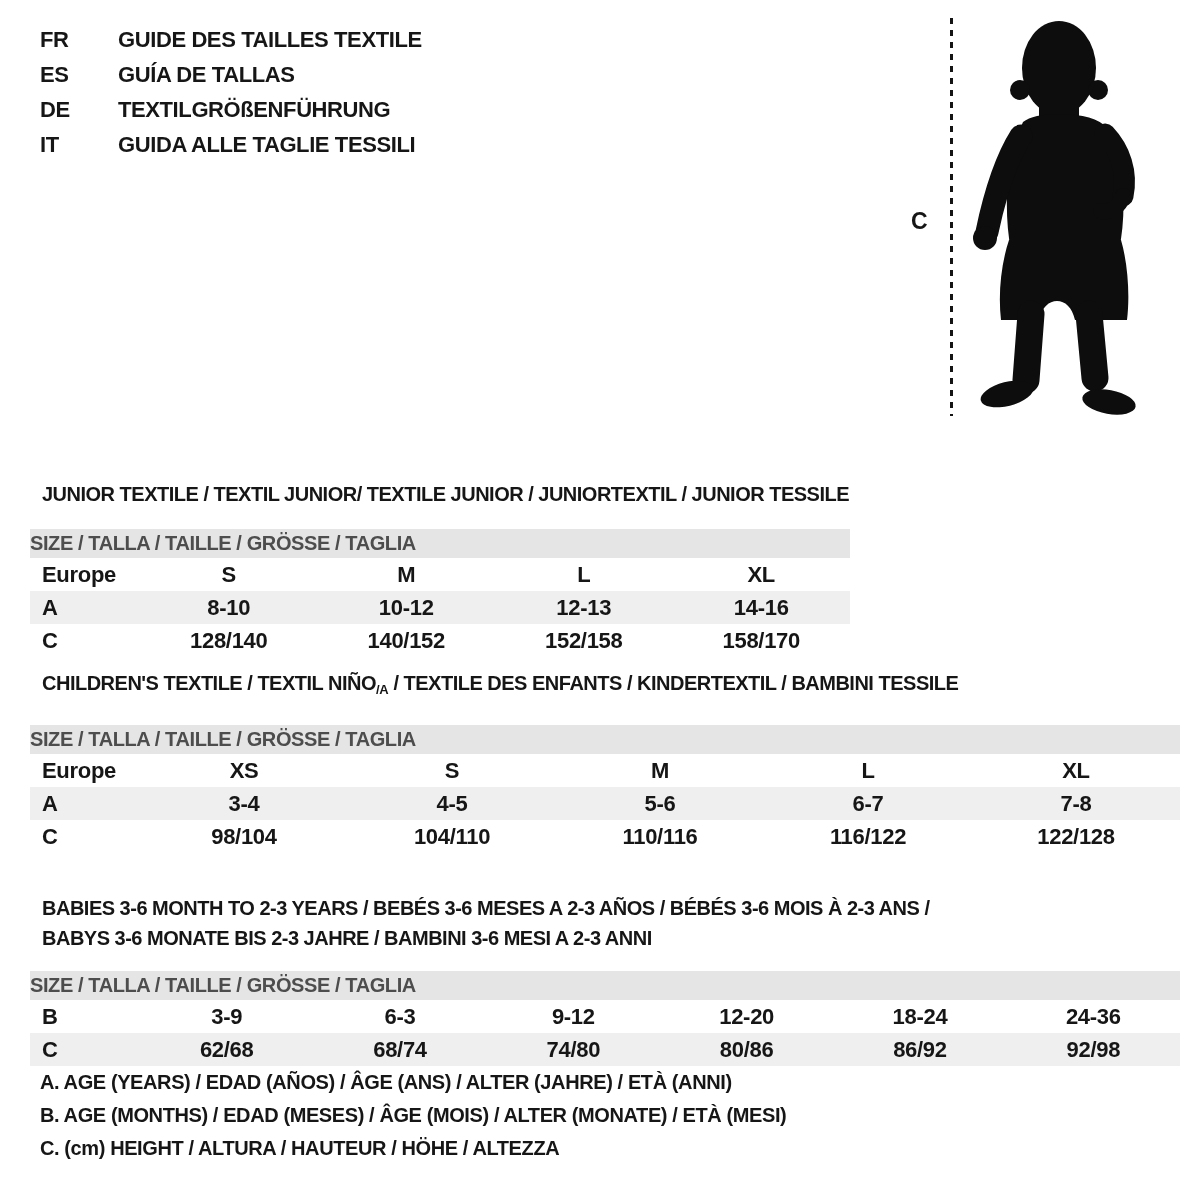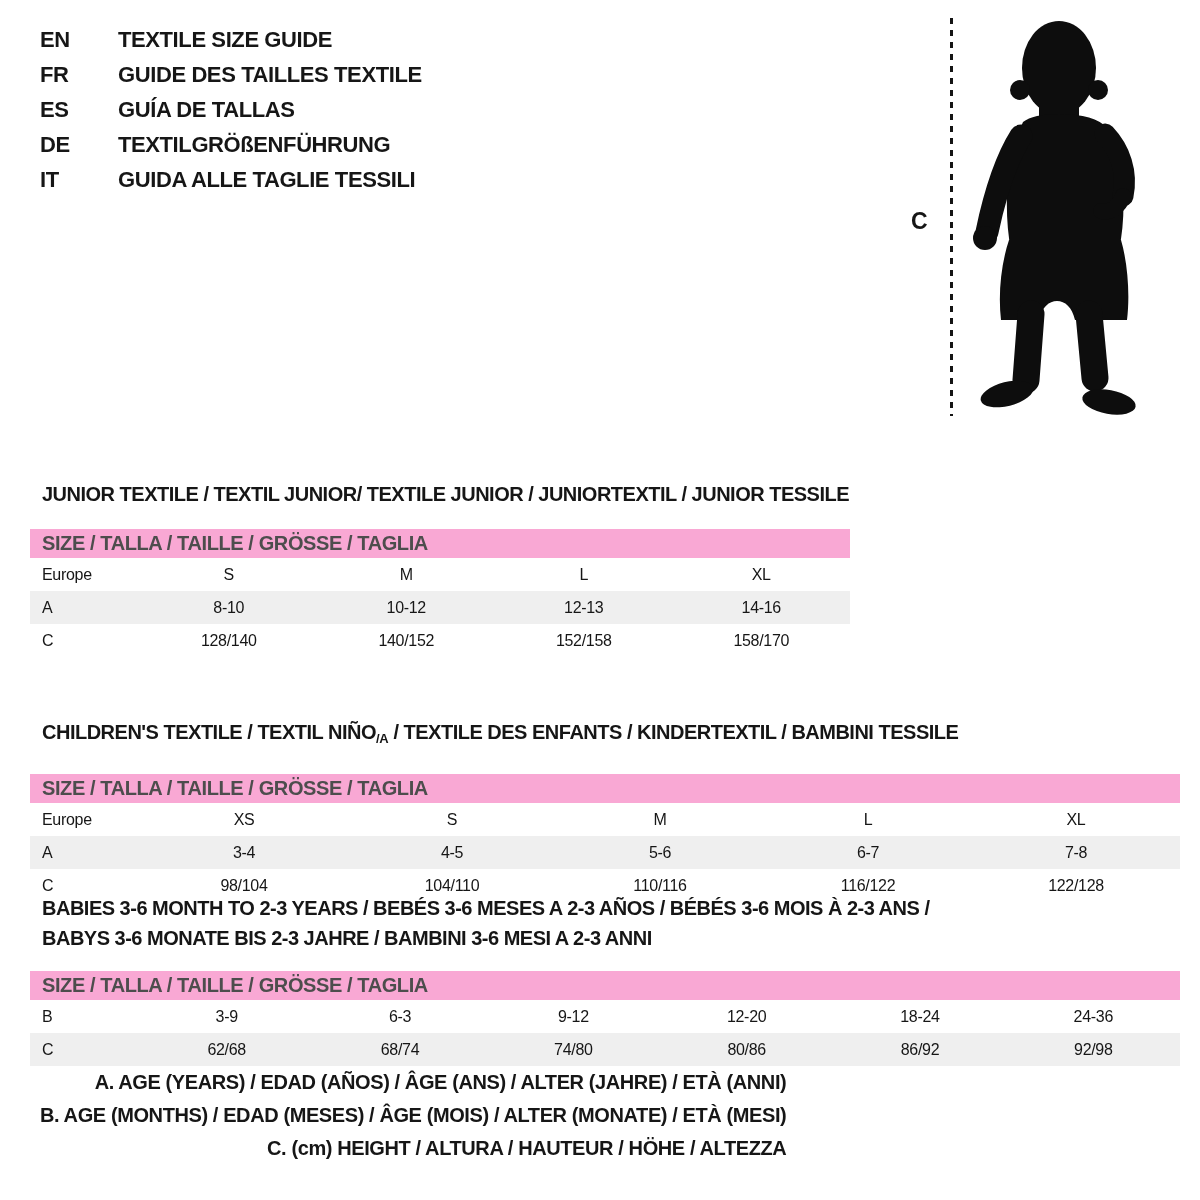--- a/index.html
+++ b/index.html
@@ -19,50 +19,46 @@
   
   .figure { position: absolute; left: 905px; top: 10px; width: 255px; height: 415px; }
   .dash-line { position: absolute; left: 45px; top: 8px; width: 3px; height: 398px;
     background: repeating-linear-gradient(to bottom, #141414 0 6px, transparent 6px 12px); }
   .figure-c { position: absolute; left: 6px; top: 198px; font-size: 23px; font-weight: 700; }
   .figure svg { position: absolute; left: 58px; top: 2px; }
 
   
   .sec { position: absolute; left: 30px; margin-top: 48px; }
   .sec-0 { top: 435px; width: 820px; }
-  .sec-1 { top: 673px; width: 1150px; }
+  .sec-1 { top: 624px; width: 1150px; }
   .sec-2 { top: 845px; width: 1150px; }
   .sec h2 { margin: 0 0 24px 12px; font-size: 20px; line-height: 22px; font-weight: 700; letter-spacing: -0.5px; white-space: nowrap; }
   .sec-2 h2 { margin-bottom: 18px; }
   .title-line { display: block; line-height: 30px; }
   .title-sub { font-size: 13px; vertical-align: -4px; letter-spacing: -0.3px; }
 
-  .size-header { height: 29px; background: #f9a8d4; color: #4d4d4d;
-    font-weight: 700; font-size: 20px; line-height: 29px; padding-left: 12px;
+  .size-header { height: 29px; background: #e5e5e5; color: #4d4d4d;
+    font-weight: 700; font-size: 20px; line-height: 29px; 
     letter-spacing: -0.4px; white-space: nowrap; overflow: hidden; }
 
-  .trow { display: flex; height: 33px; align-items: center; font-size: 16px; font-weight: 400; letter-spacing: -0.3px; }
+  .trow { display: flex; height: 33px; align-items: center; font-size: 22px; font-weight: 700; letter-spacing: -0.3px; }
   .trow:nth-child(2) { background: #efefef; }
   .tlabel { flex: 0 0 110px; width: 110px; padding-left: 12px; }
   .tcell { flex: 1 1 0; text-align: center; }
 
   
-  .legend { position: absolute; left: 40px; top: 1066px; text-align: right; }
+  .legend { position: absolute; left: 40px; top: 1066px; }
   .legend-line { font-size: 20px; font-weight: 700; line-height: 33px; letter-spacing: -0.4px; white-space: nowrap; }
 </style>
 </head>
 <body>
 
 <div class="page">
 
   <header class="lang-block">
-    <div class="lang-row">
-      <span class="lang-code">EN</span>
-      <span class="lang-title">TEXTILE SIZE GUIDE</span>
-    </div>
     <div class="lang-row">
       <span class="lang-code">FR</span>
       <span class="lang-title">GUIDE DES TAILLES TEXTILE</span>
     </div>
     <div class="lang-row">
       <span class="lang-code">ES</span>
       <span class="lang-title">GUÍA DE TALLAS</span>
     </div>
     <div class="lang-row">
       <span class="lang-code">DE</span>

